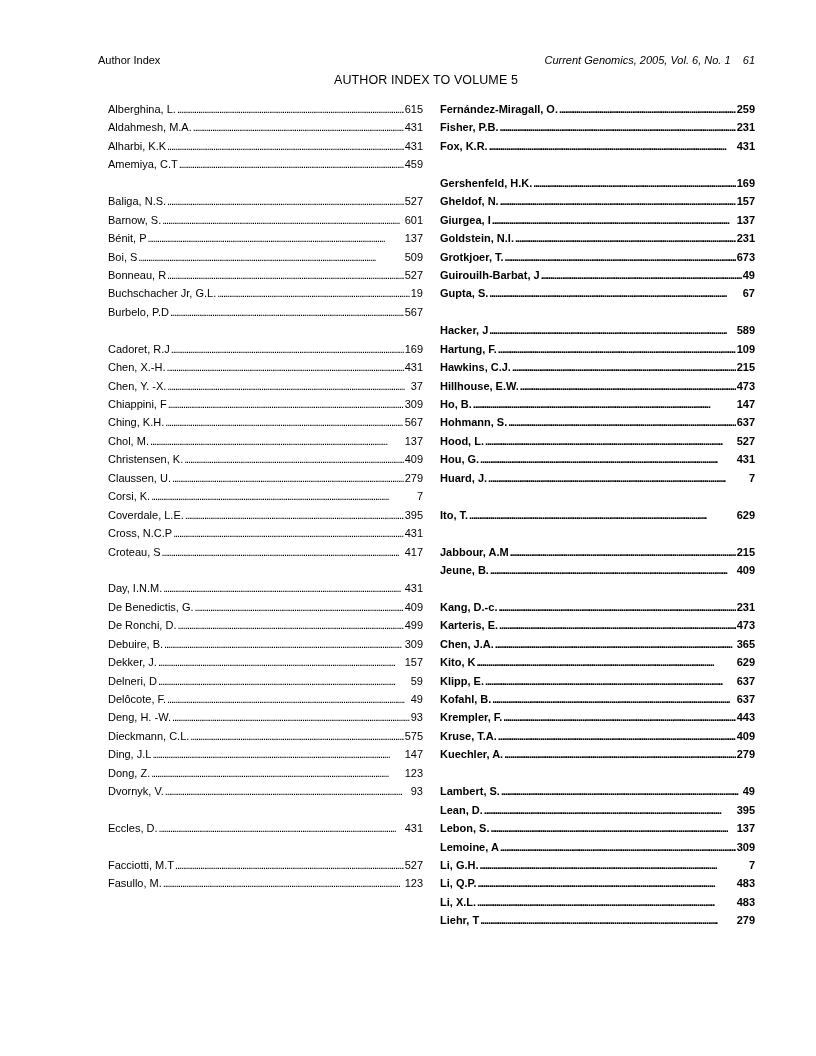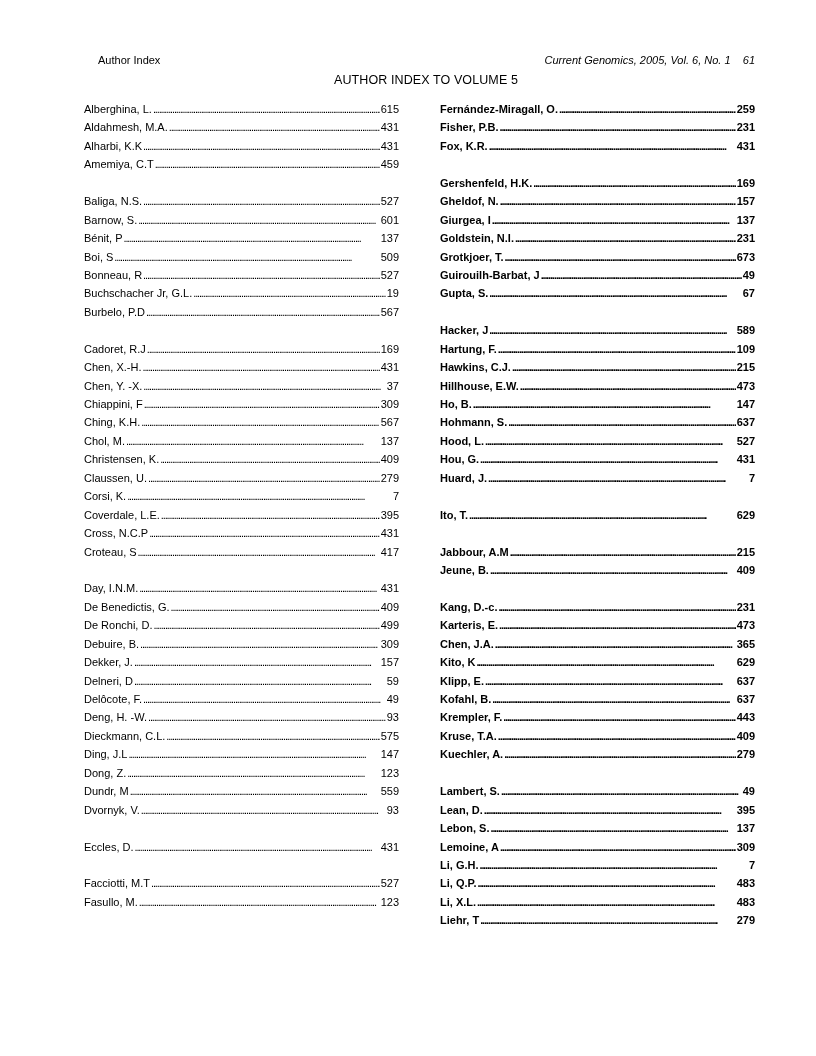--- a/index.html
+++ b/index.html
@@ -5,21 +5,21 @@
   html, body { margin: 0; padding: 0; background: #ffffff; }
   body { width: 816px; height: 1056px; position: relative; overflow: hidden;
          font-family: "Liberation Sans", sans-serif; color: #000; }
   .running-head { position: absolute; top: 46px; left: 98px; width: 657px; height: 14px;
                   font-size: 11px; margin-top: 8px; }
   .running-head .left { position: absolute; left: 0; top: 0; }
   .running-head .right { position: absolute; right: 0; top: 0; white-space: pre; font-style: italic; }
   .title { position: absolute; top: 73px; left: 0; width: 852px; text-align: center;
            font-size: 12.5px; letter-spacing: 0.1px; }
   .col { position: absolute; top: 100px; width: 315px; font-size: 11px; }
-  .col.left { left: 84px; }
+  .col.left { left: 108px; }
   .col.right { left: 440px; font-weight: bold; }
   .entry { height: 18.45px; line-height: 18.45px; display: flex; align-items: baseline;
            white-space: nowrap; overflow: hidden; }
   .entry .name { flex: 0 0 auto; }
   .entry .dots { flex: 1 1 auto; overflow: hidden; margin: 0 1px; }
   .entry .dots::before { content: ". . . . . . . . . . . . . . . . . . . . . . . . . . . . . . . . . . . . . . . . . . . . . . . . . . . . . . . . . . . . . . . . . . . . . . . . . . . . . . . . . . . . . . . . . . . . . . . . . . . . . . . . . . . . . . . . . . . . . . . . . . . . ";
            letter-spacing: -2.1px; font-size: 11px; }
   .entry .page { flex: 0 0 auto; text-align: right; }
   .gap { height: 18.45px; }
 </style>
@@ -201,25 +201,20 @@
       <span class="name">Ding, J.L</span>
       <span class="dots"></span>
       <span class="page">147</span>
     </div>
     <div class="entry">
       <span class="name">Dong, Z.</span>
       <span class="dots"></span>
       <span class="page">123</span>
     </div>
     <div class="entry">
-      <span class="name">Dundr, M</span>
-      <span class="dots"></span>
-      <span class="page">559</span>
-    </div>
-    <div class="entry">
       <span class="name">Dvornyk, V.</span>
       <span class="dots"></span>
       <span class="page">93</span>
     </div>
     <div class="gap"></div>
     <div class="entry">
       <span class="name">Eccles, D.</span>
       <span class="dots"></span>
       <span class="page">431</span>
     </div>

